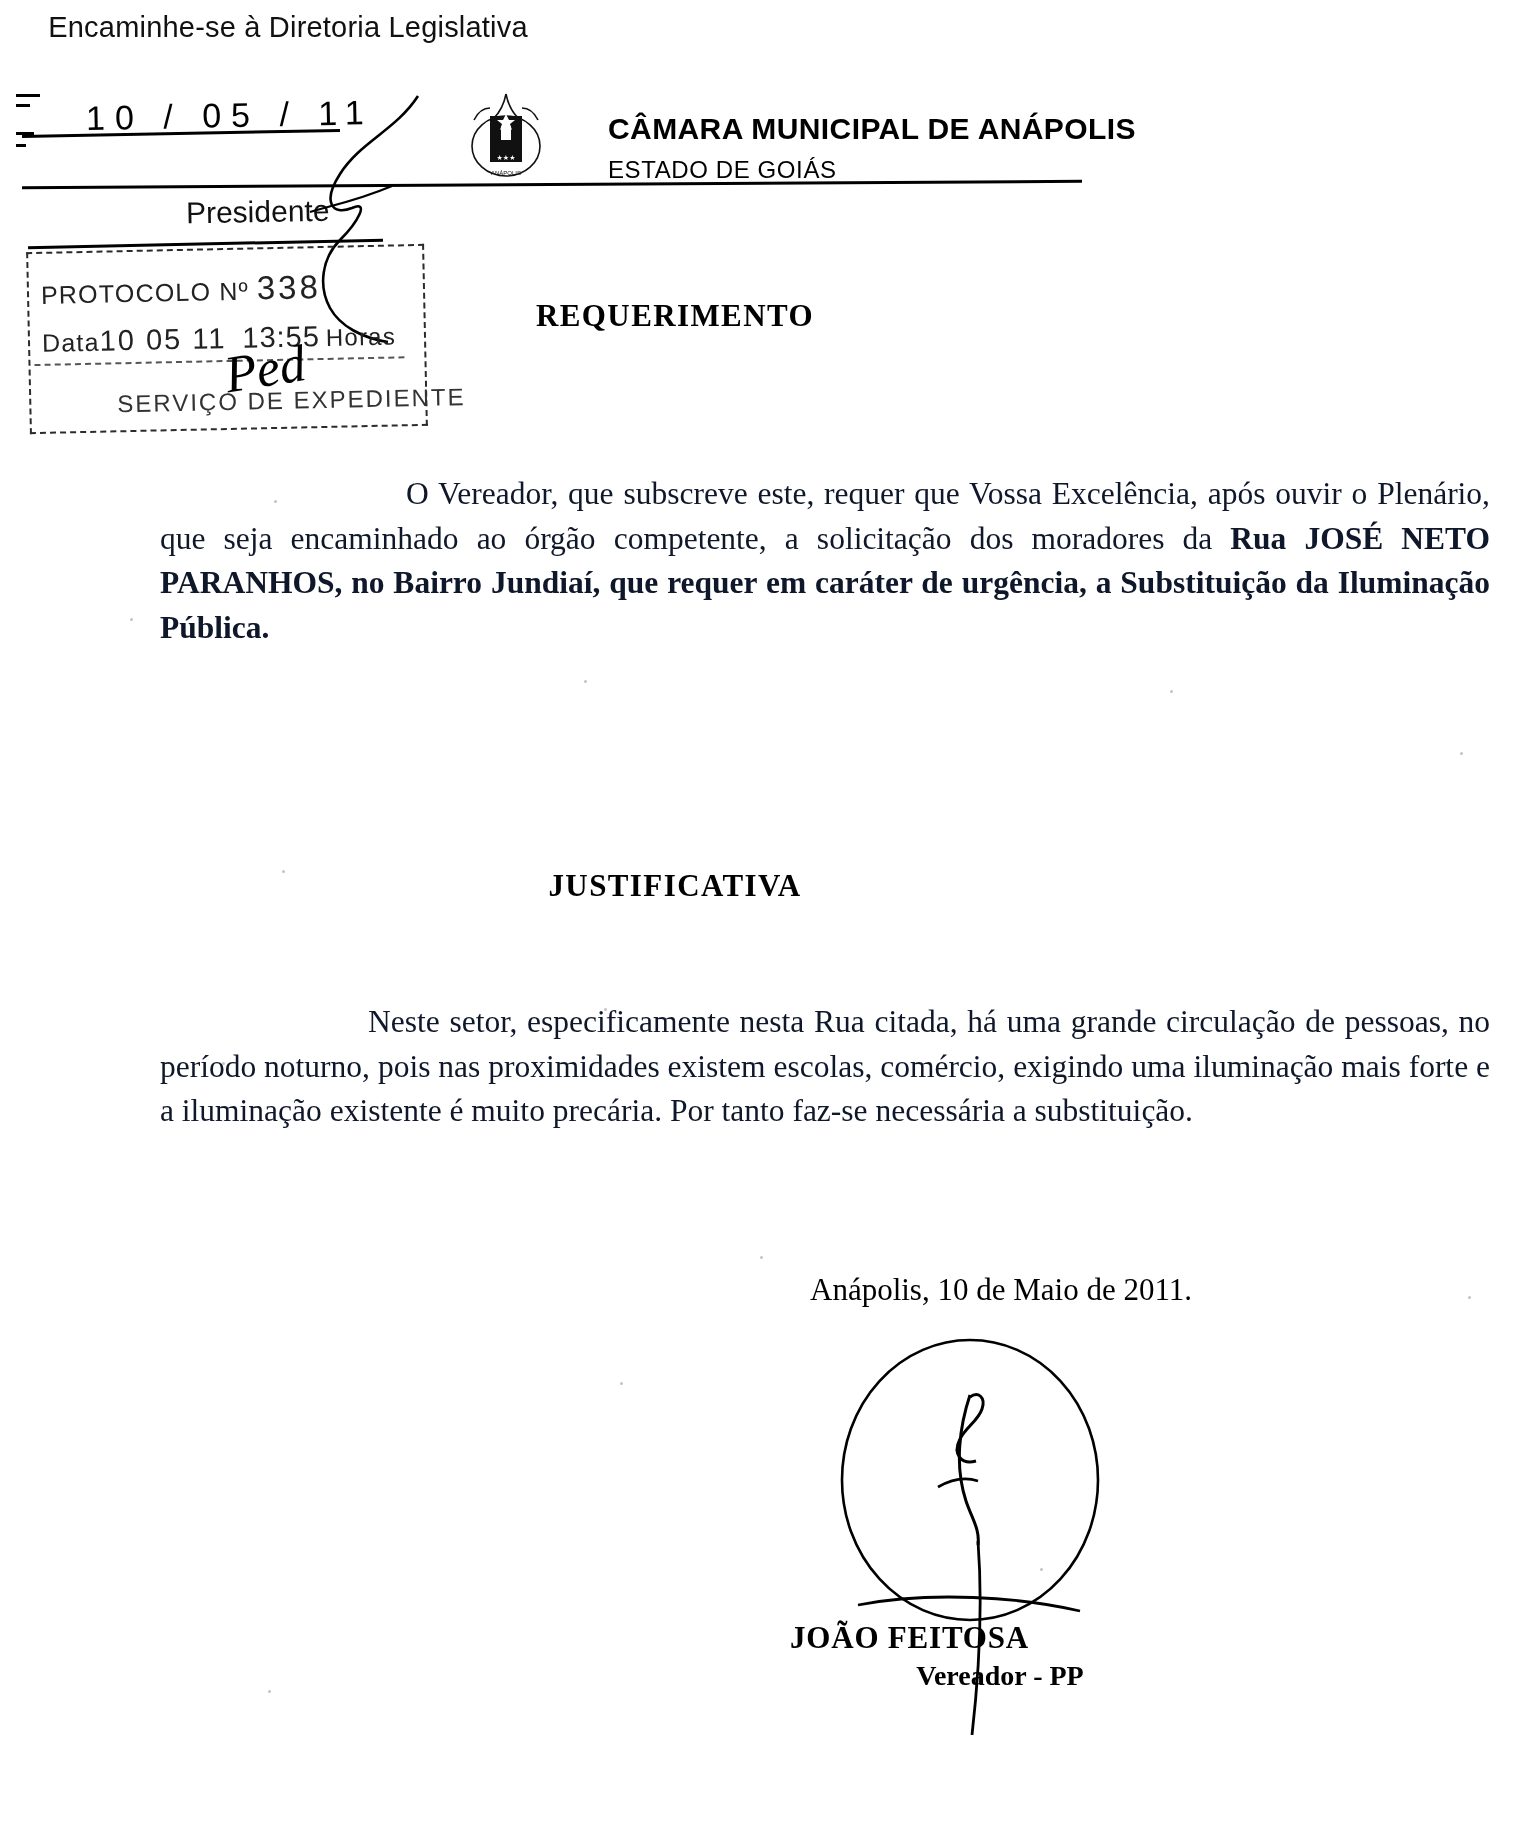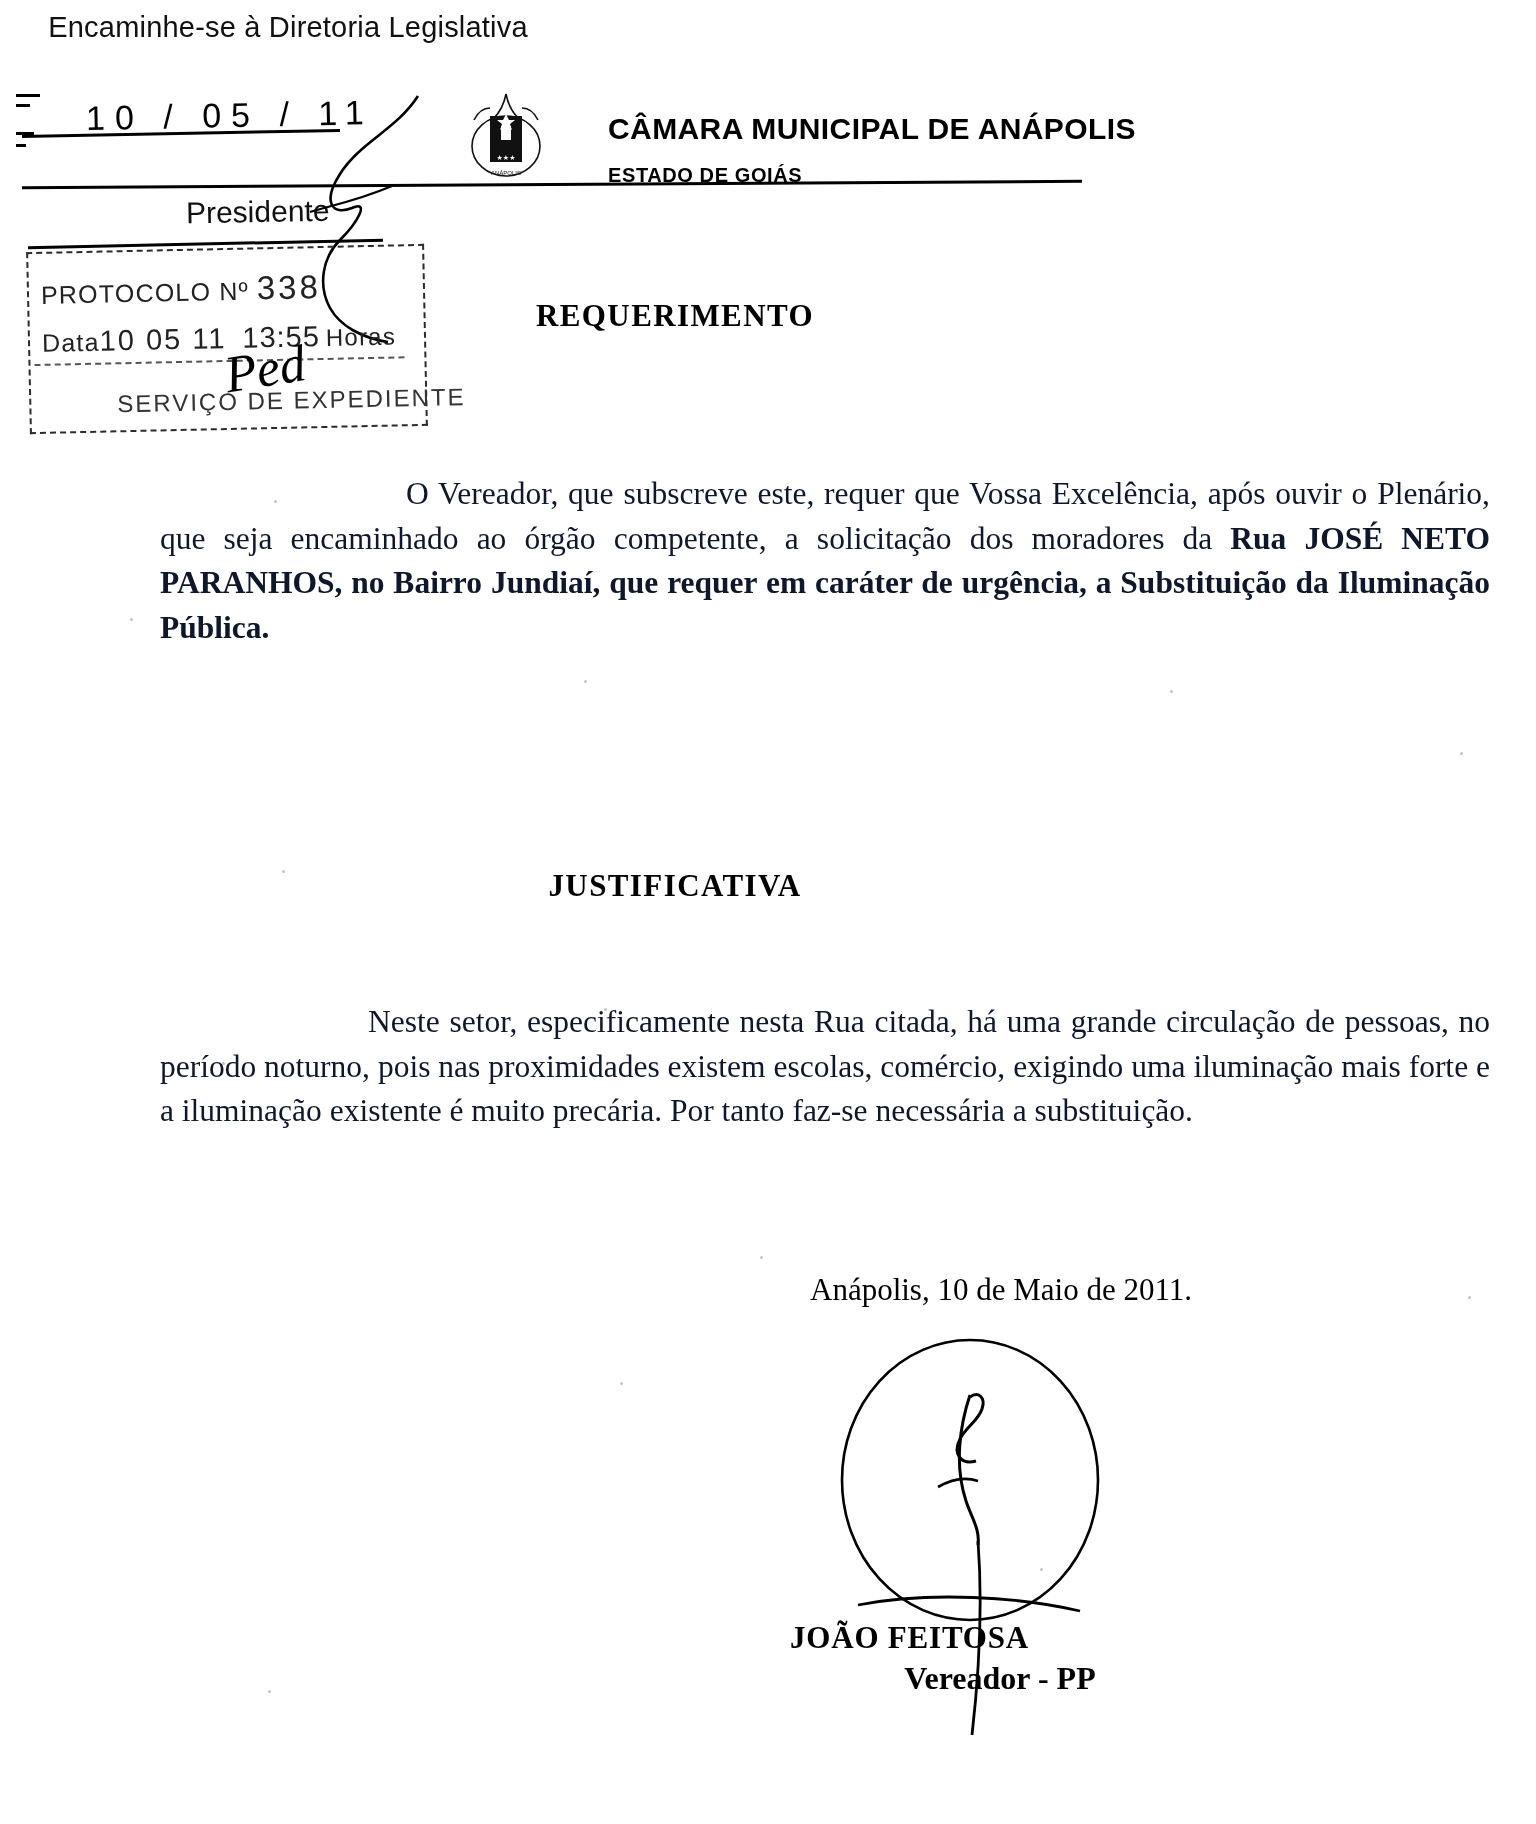--- a/index.html
+++ b/index.html
@@ -172,24 +172,23 @@
     width: 760px;
   }
   #header .org {
     font-family: "Liberation Sans", sans-serif;
     font-weight: bold;
     font-size: 30px;
     letter-spacing: .4px;
   }
   #header .state {
     font-family: "Liberation Sans", sans-serif;
-    font-size: 20px;
+    font-size: 24px;
     letter-spacing: .6px;
-    margin-top: 18px;
-    font-weight: bold;
+    margin-top: 10px;
   }
 
   
   .doc-title {
     position: absolute;
     width: 100%;
     text-align: center;
     font-weight: bold;
     font-size: 31px;
     letter-spacing: 1.4px;
@@ -245,21 +244,21 @@
     font-size: 31px;
     letter-spacing: .8px;
   }
   #signature-role {
     position: absolute;
     left: 790px;
     top: 1660px;
     width: 420px;
     text-align: center;
     font-weight: bold;
-    font-size: 32px;
+    font-size: 28px;
   }
 
   
   .speck {
     position: absolute;
     background: #b9b9b9;
     width: 3px; height: 3px; border-radius: 50%;
     opacity: .85;
   }
 </style>

